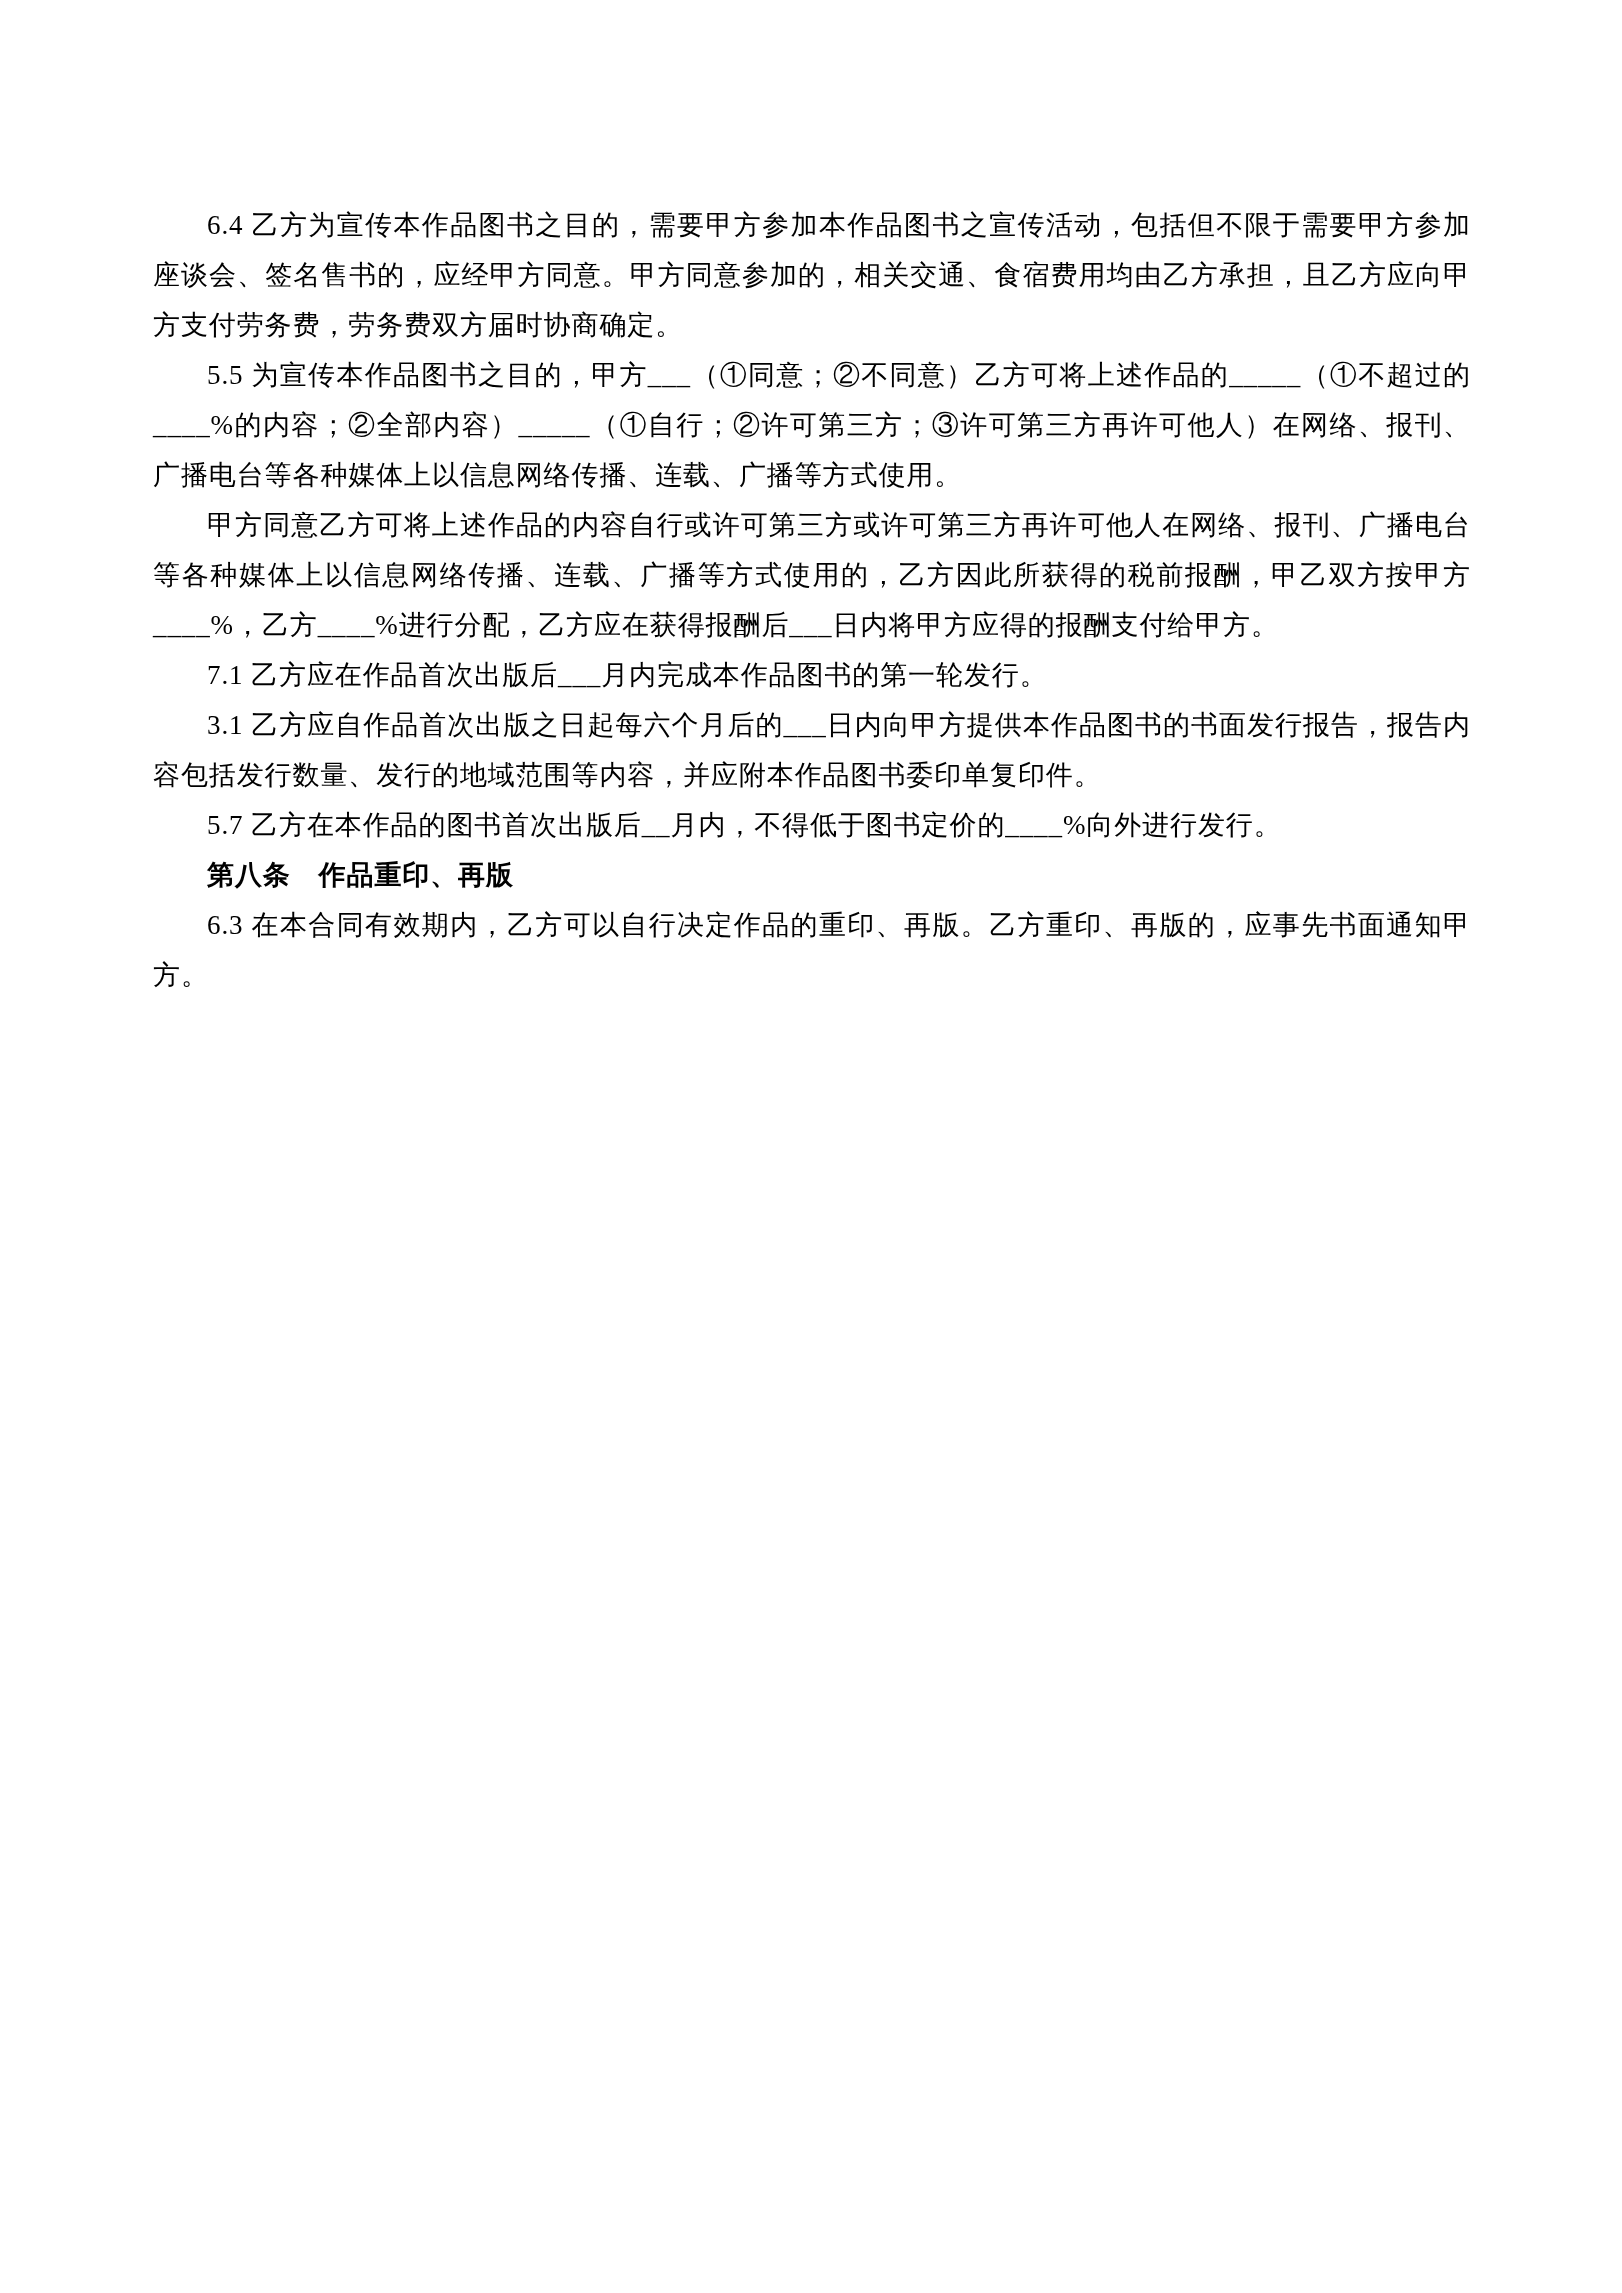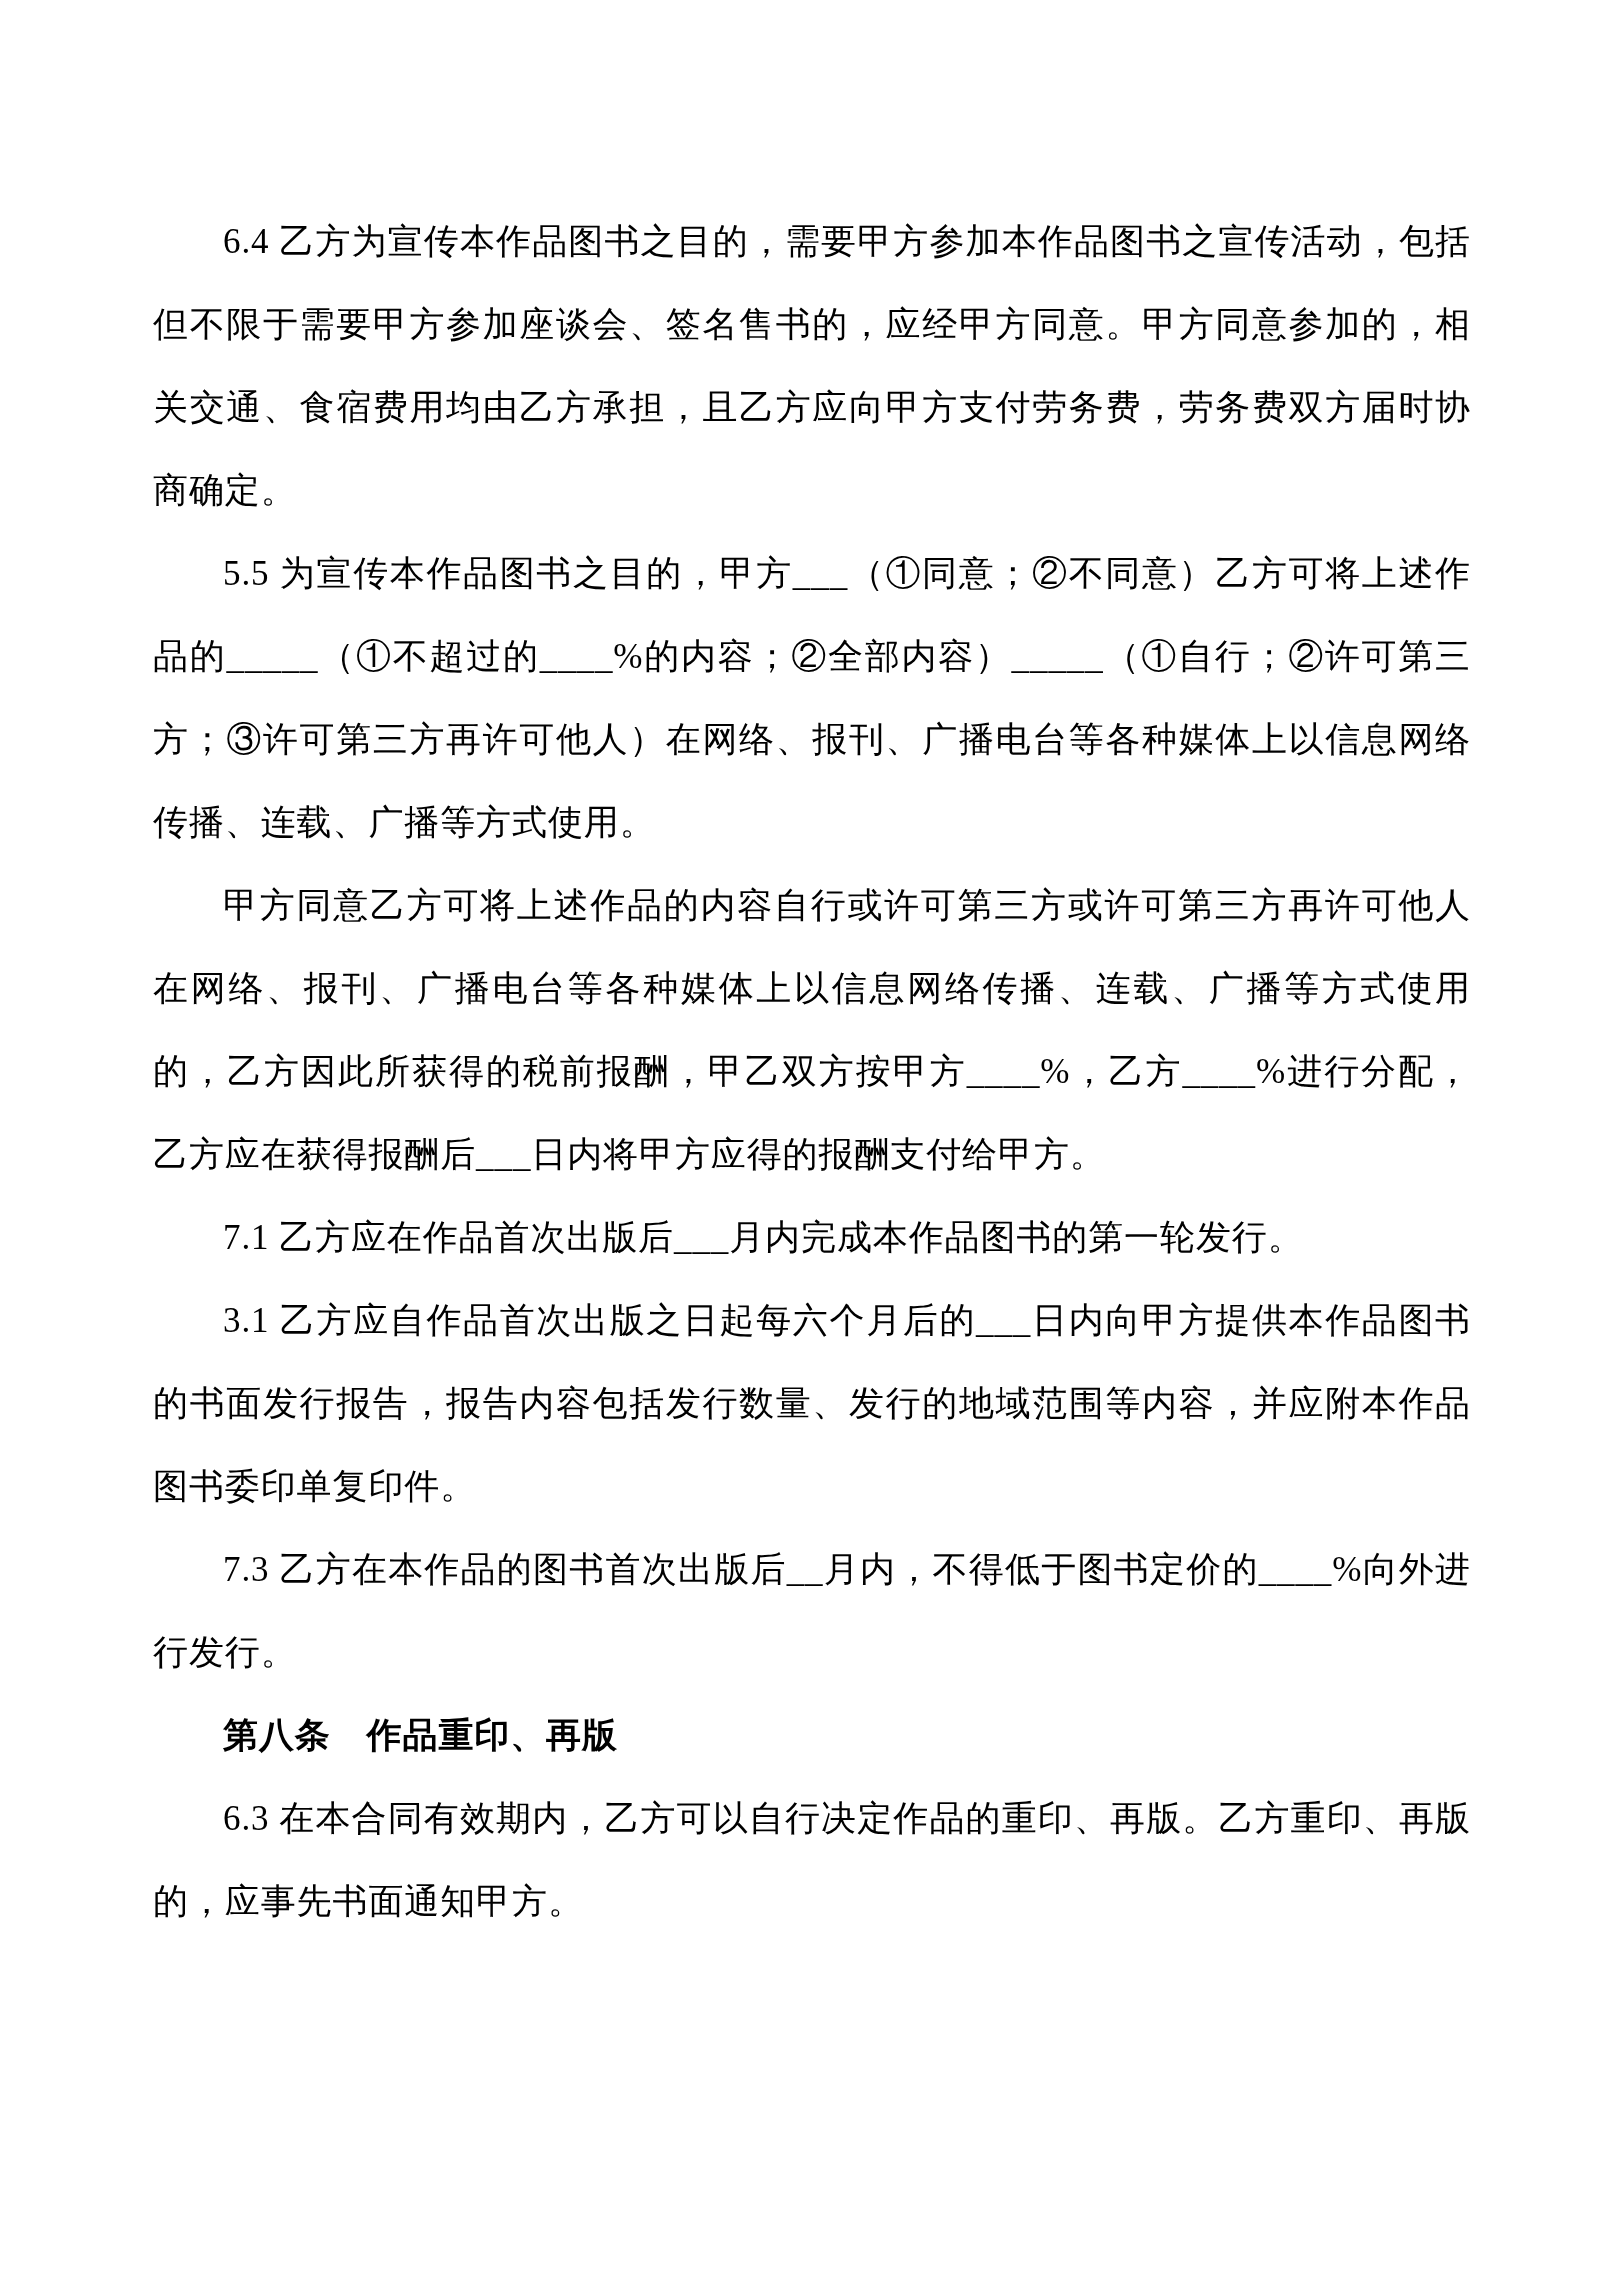--- a/index.html
+++ b/index.html
@@ -13,22 +13,22 @@
     position: relative;
     overflow: hidden;
     font-family: "Liberation Serif", "DejaVu Serif", serif;
     color: #000000;
   }
   .page {
     position: absolute;
     left: 153px;
     top: 200px;
     width: 1318px;
-    font-size: 35px;
-    line-height: 83px;
+    font-size: 27px;
+    line-height: 50px;
   }
   p.body-par {
     margin: 0;
     text-indent: 2em;
     text-align: justify;
     text-align-last: left;
     letter-spacing: 0.9px;
   }
   p.heading-par {
     margin: 0;
@@ -40,17 +40,17 @@
 </style>
 </head>
 <body>
 
 <div class="page">
   <p class="body-par">6.4 乙方为宣传本作品图书之目的，需要甲方参加本作品图书之宣传活动，包括但不限于需要甲方参加座谈会、签名售书的，应经甲方同意。甲方同意参加的，相关交通、食宿费用均由乙方承担，且乙方应向甲方支付劳务费，劳务费双方届时协商确定。</p>
   <p class="body-par">5.5 为宣传本作品图书之目的，甲方___（①同意；②不同意）乙方可将上述作品的_____（①不超过的____%的内容；②全部内容）_____（①自行；②许可第三方；③许可第三方再许可他人）在网络、报刊、广播电台等各种媒体上以信息网络传播、连载、广播等方式使用。</p>
   <p class="body-par">甲方同意乙方可将上述作品的内容自行或许可第三方或许可第三方再许可他人在网络、报刊、广播电台等各种媒体上以信息网络传播、连载、广播等方式使用的，乙方因此所获得的税前报酬，甲乙双方按甲方____%，乙方____%进行分配，乙方应在获得报酬后___日内将甲方应得的报酬支付给甲方。</p>
   <p class="body-par">7.1 乙方应在作品首次出版后___月内完成本作品图书的第一轮发行。</p>
   <p class="body-par">3.1 乙方应自作品首次出版之日起每六个月后的___日内向甲方提供本作品图书的书面发行报告，报告内容包括发行数量、发行的地域范围等内容，并应附本作品图书委印单复印件。</p>
-  <p class="body-par">7.3 乙方在本作品的图书首次出版后__月内，不得低于图书定价的____%向外进行发行。</p>
+  <p class="body-par">5.7 乙方在本作品的图书首次出版后__月内，不得低于图书定价的____%向外进行发行。</p>
   <p class="heading-par">第八条　作品重印、再版</p>
   <p class="body-par">6.3 在本合同有效期内，乙方可以自行决定作品的重印、再版。乙方重印、再版的，应事先书面通知甲方。</p>
 </div>
 
 
 </body></html>

